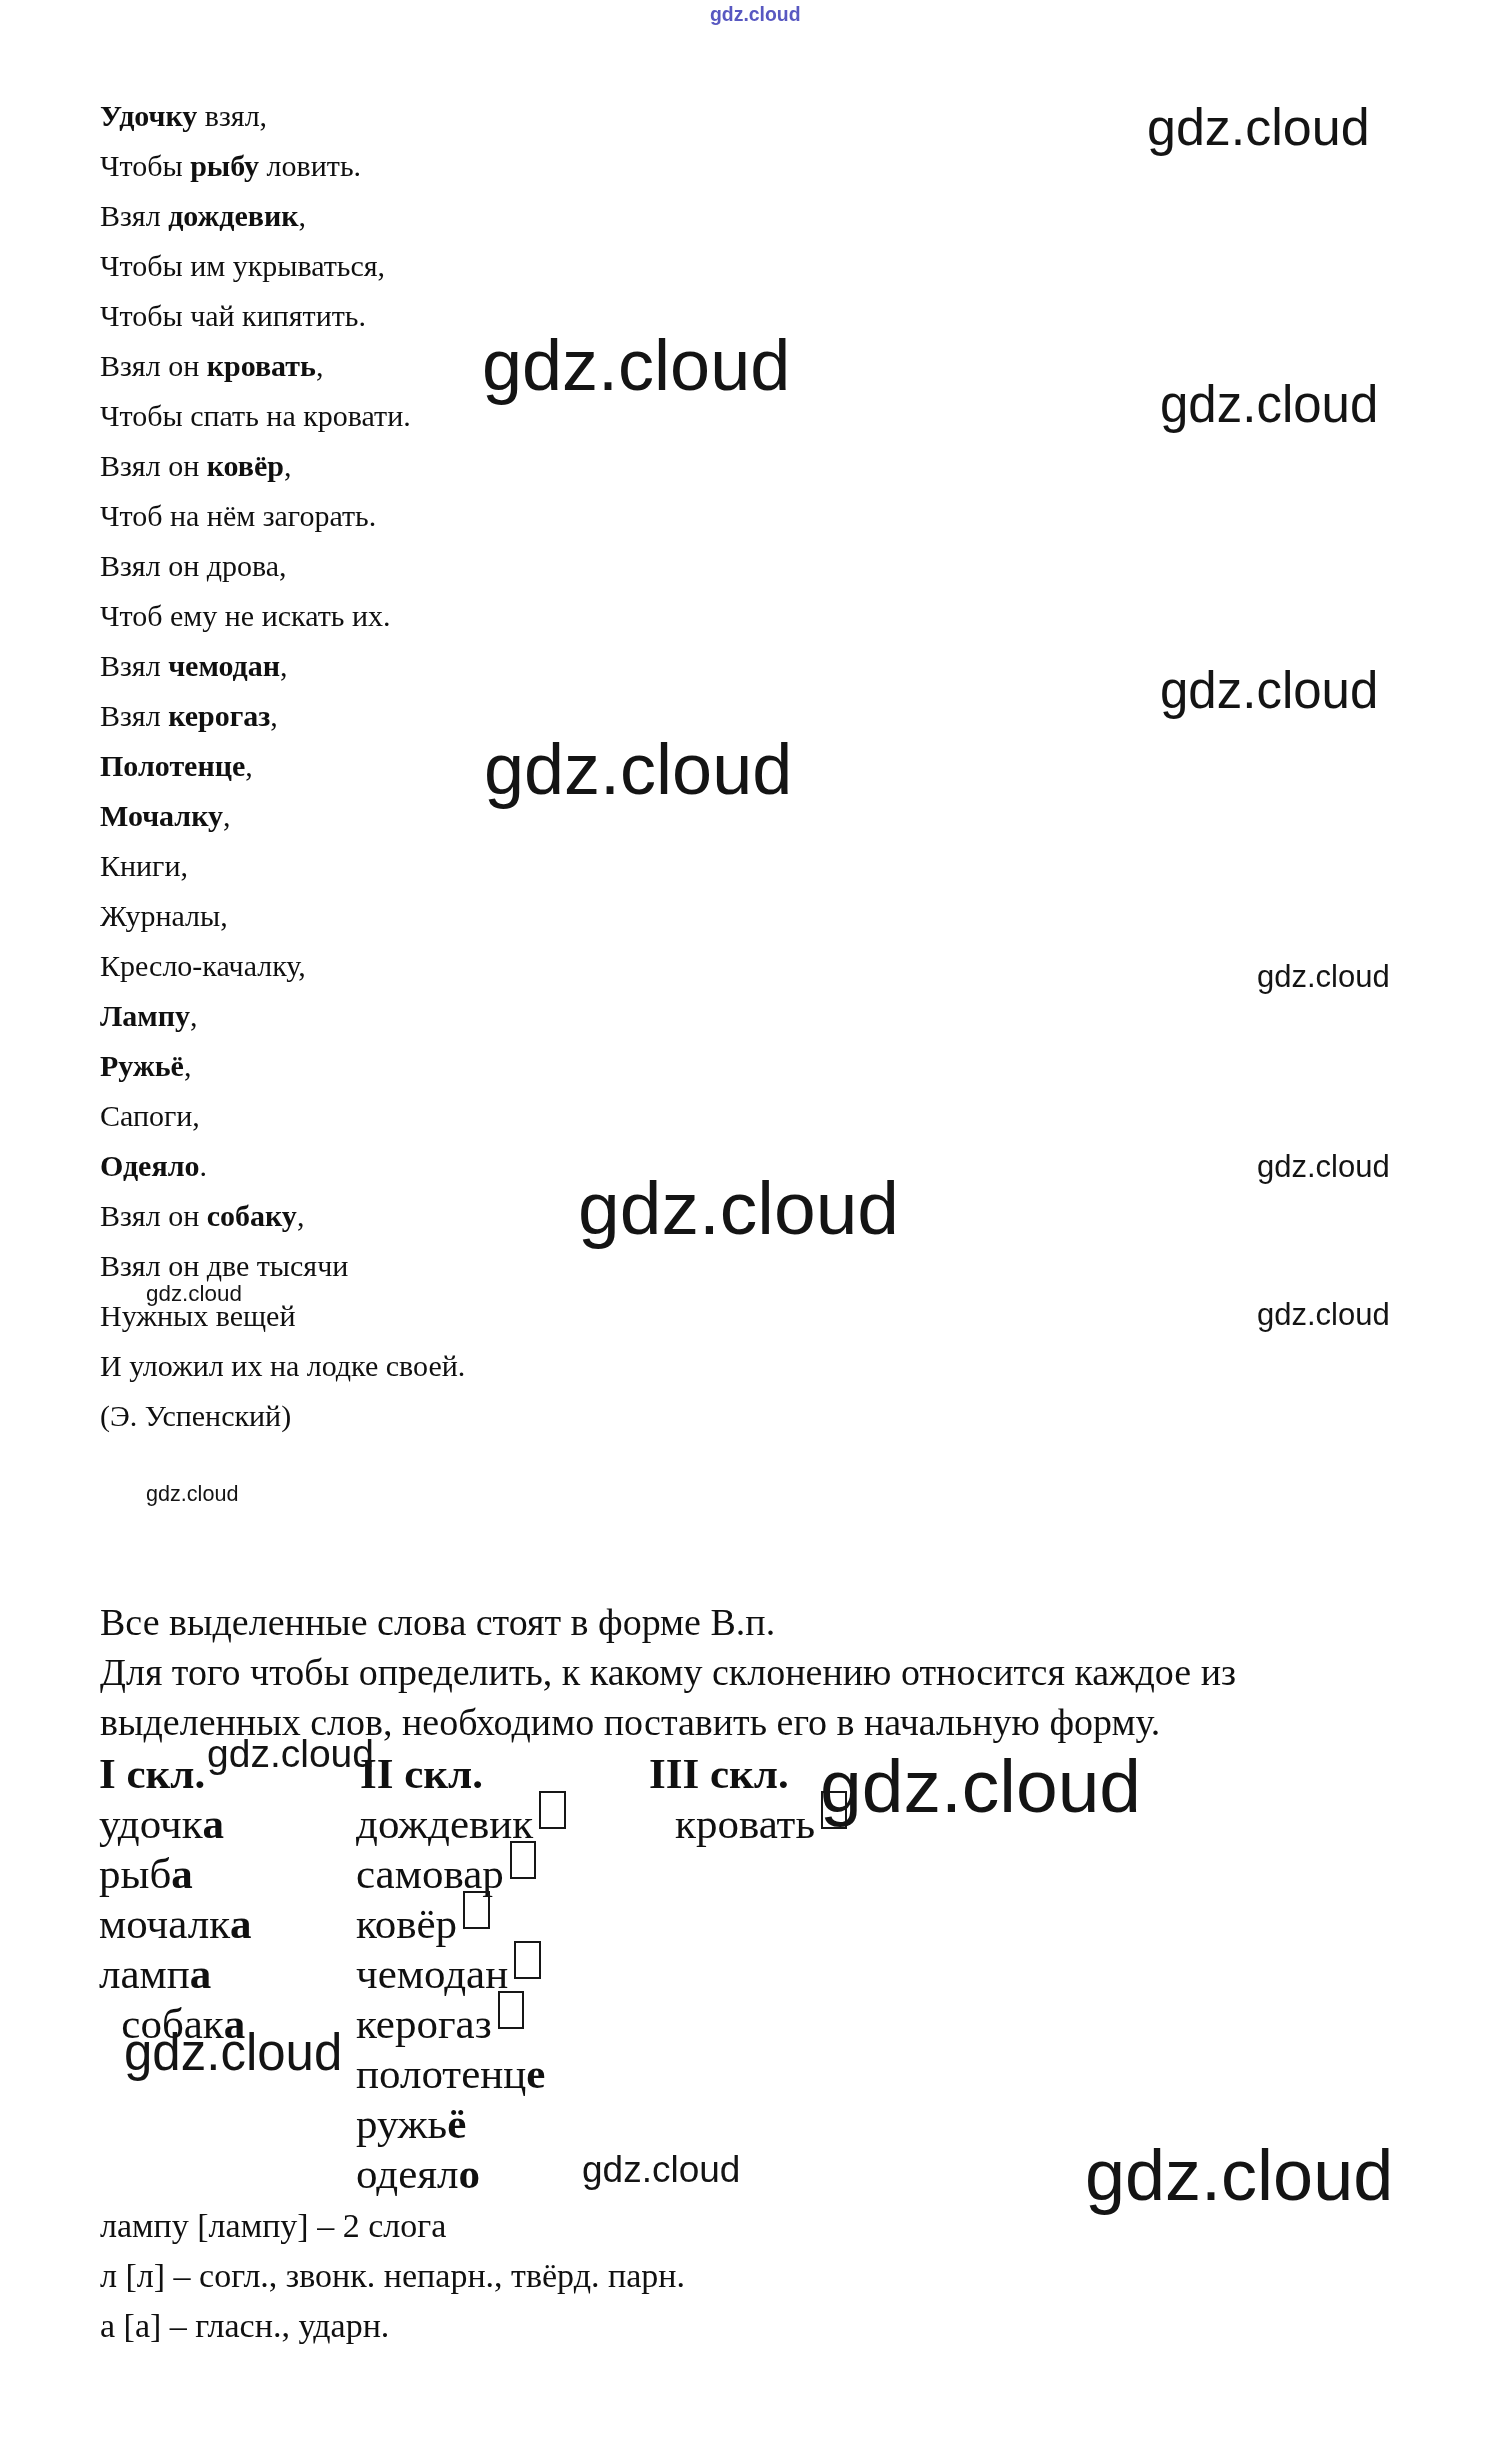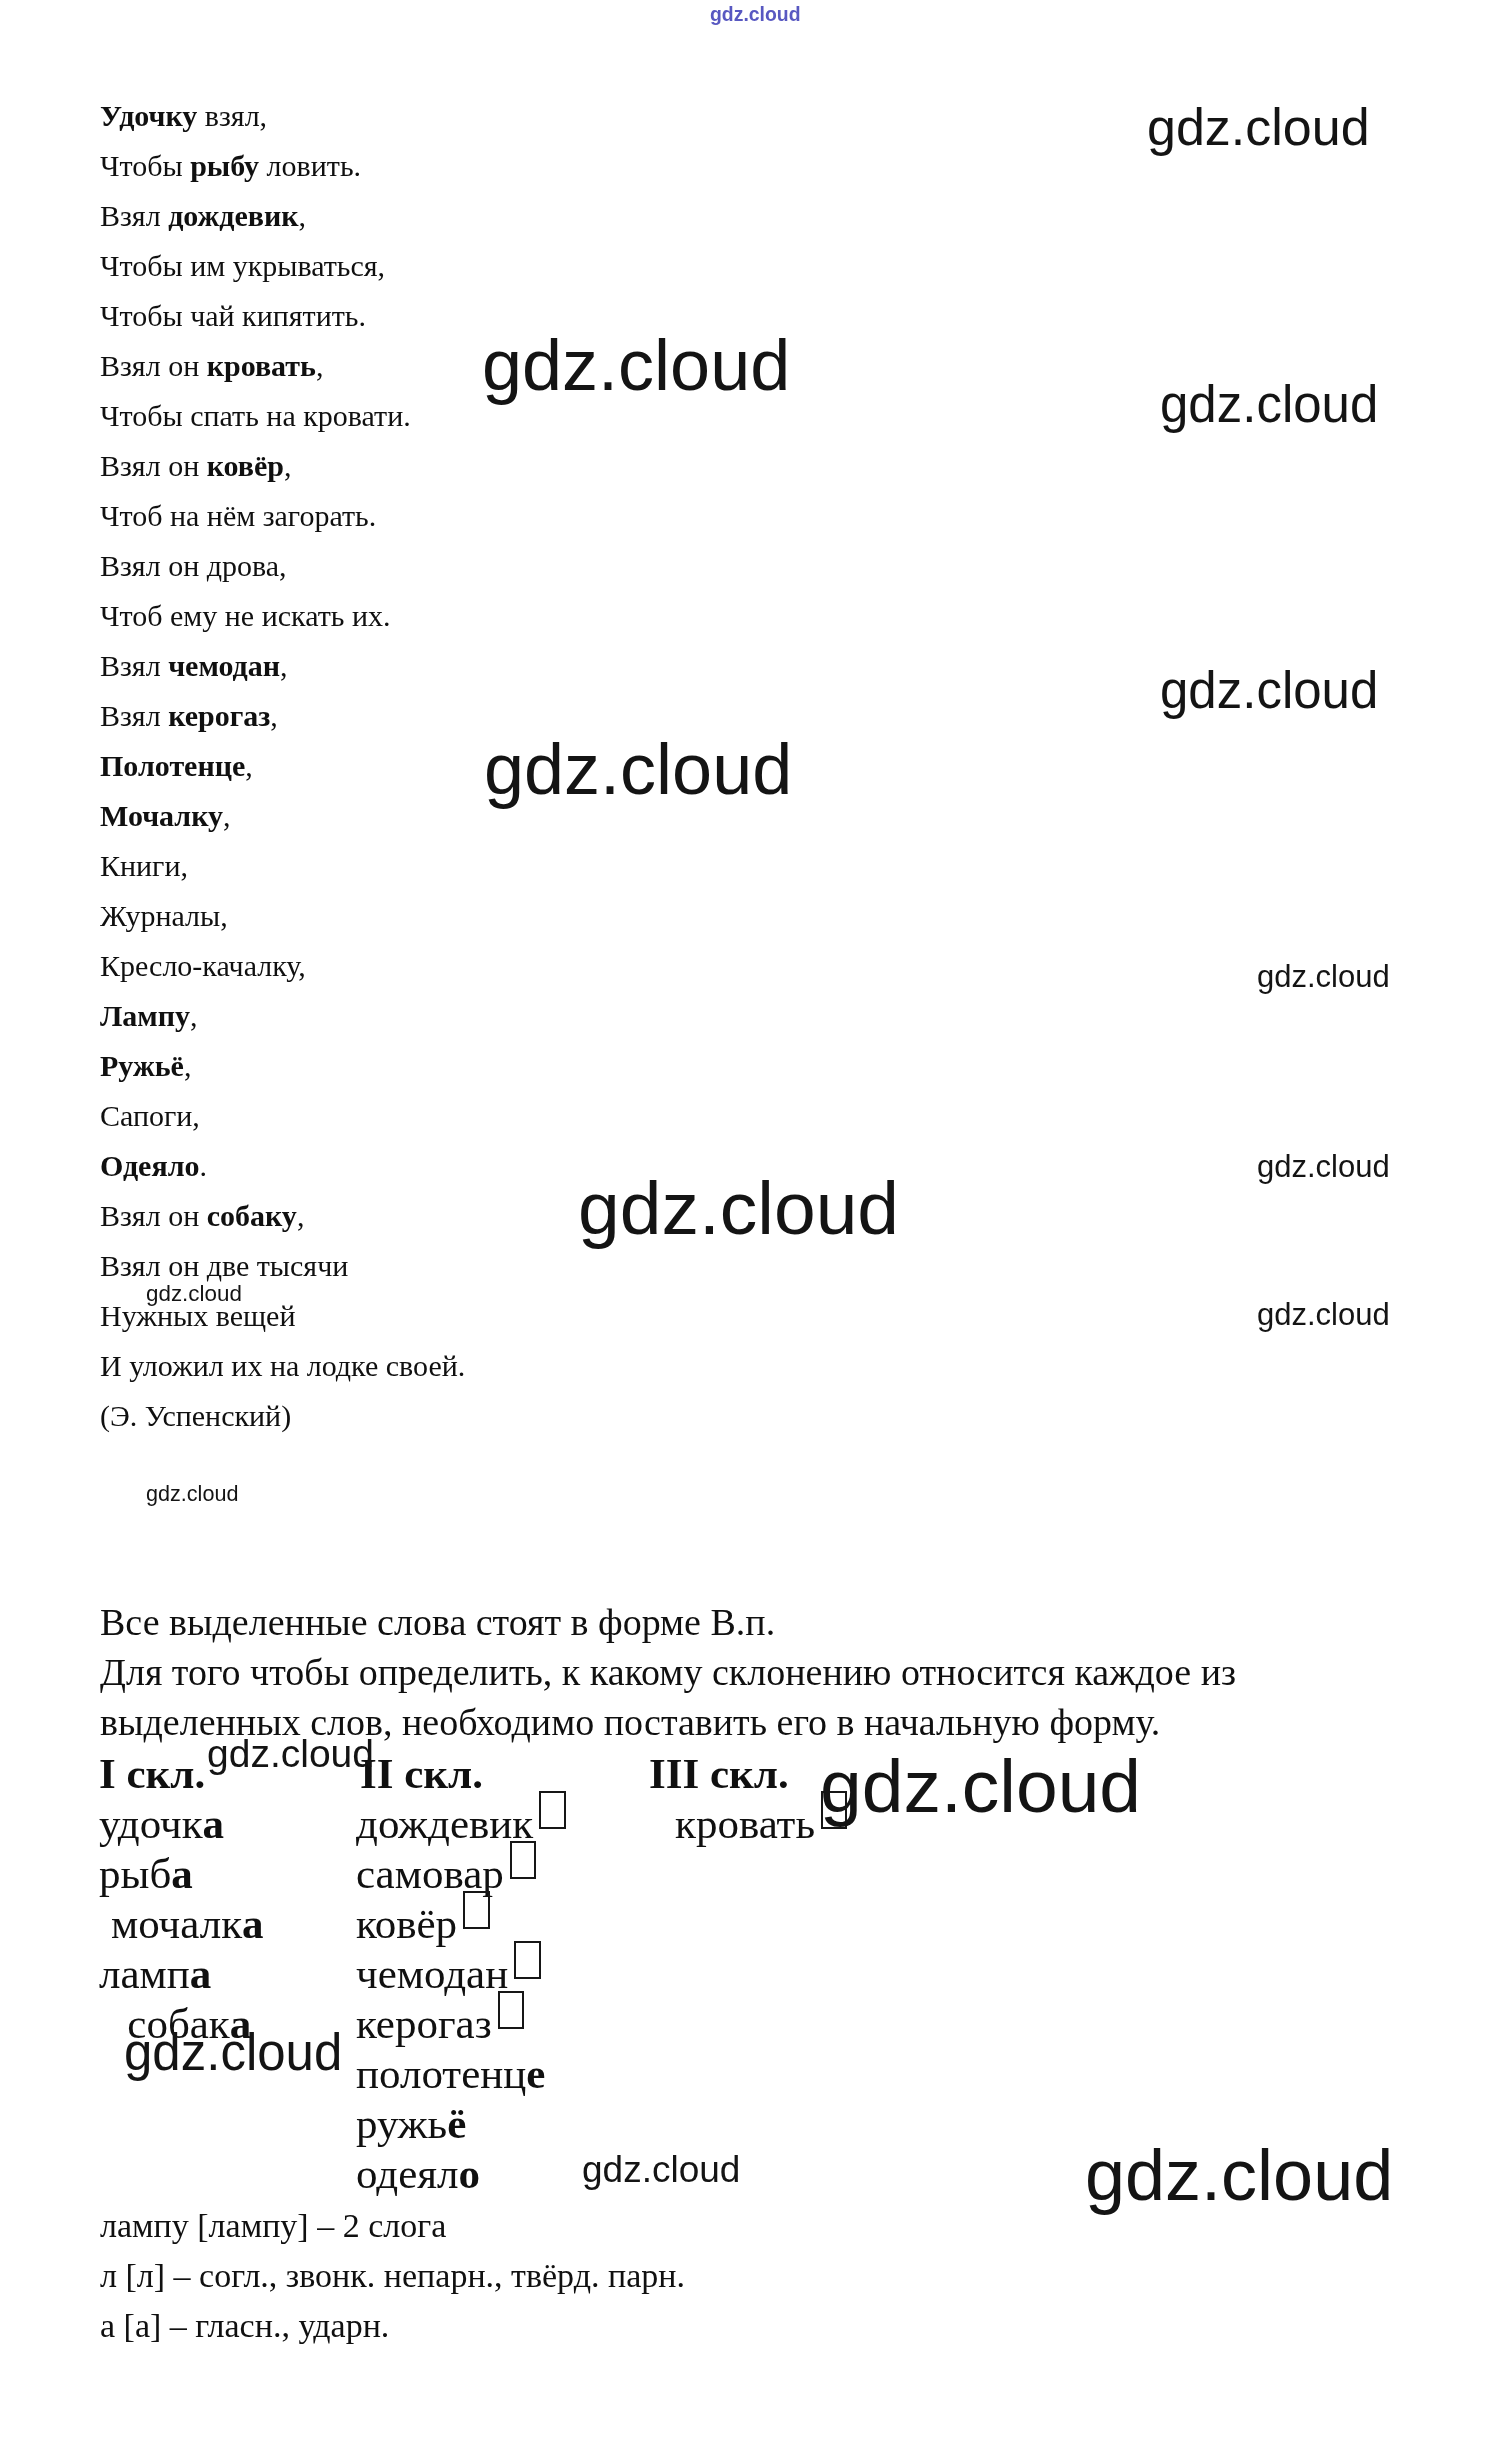--- a/index.html
+++ b/index.html
@@ -92,21 +92,21 @@
   <div class="line">Все выделенные слова стоят в форме В.п.</div>
   <div class="line">Для того чтобы определить, к какому склонению относится каждое из</div>
   <div class="line">выделенных слов, необходимо поставить его в начальную форму.</div>
 </div>
 
 <div class="decl-block">
     <div class="decl-col" style="left: 99px;">
       <div class="decl-hdr" style="margin-left: 0px;">I скл.</div>
       <div class="decl-word" style="margin-left: 0px;"><span>удочк</span><span class="ending">а</span></div>
       <div class="decl-word" style="margin-left: 0px;"><span>рыб</span><span class="ending">а</span></div>
-      <div class="decl-word" style="margin-left: 12px;"><span>мочалк</span><span class="ending">а</span></div>
+      <div class="decl-word" style="margin-left: 0px;"><span>мочалк</span><span class="ending">а</span></div>
       <div class="decl-word" style="margin-left: 0px;"><span>ламп</span><span class="ending">а</span></div>
       <div class="decl-word" style="margin-left: 16px; text-align: center;"><span>собак</span><span class="ending">а</span></div>
     </div>
     <div class="decl-col" style="left: 356px;">
       <div class="decl-hdr" style="margin-left: 4px;">II скл.</div>
       <div class="decl-word" style="margin-left: 0px;"><span>дождевик</span><span class="zero-box"></span></div>
       <div class="decl-word" style="margin-left: 0px;"><span>самовар</span><span class="zero-box"></span></div>
       <div class="decl-word" style="margin-left: 0px;"><span>ковёр</span><span class="zero-box"></span></div>
       <div class="decl-word" style="margin-left: 0px;"><span>чемодан</span><span class="zero-box"></span></div>
       <div class="decl-word" style="margin-left: 0px;"><span>керогаз</span><span class="zero-box"></span></div>

